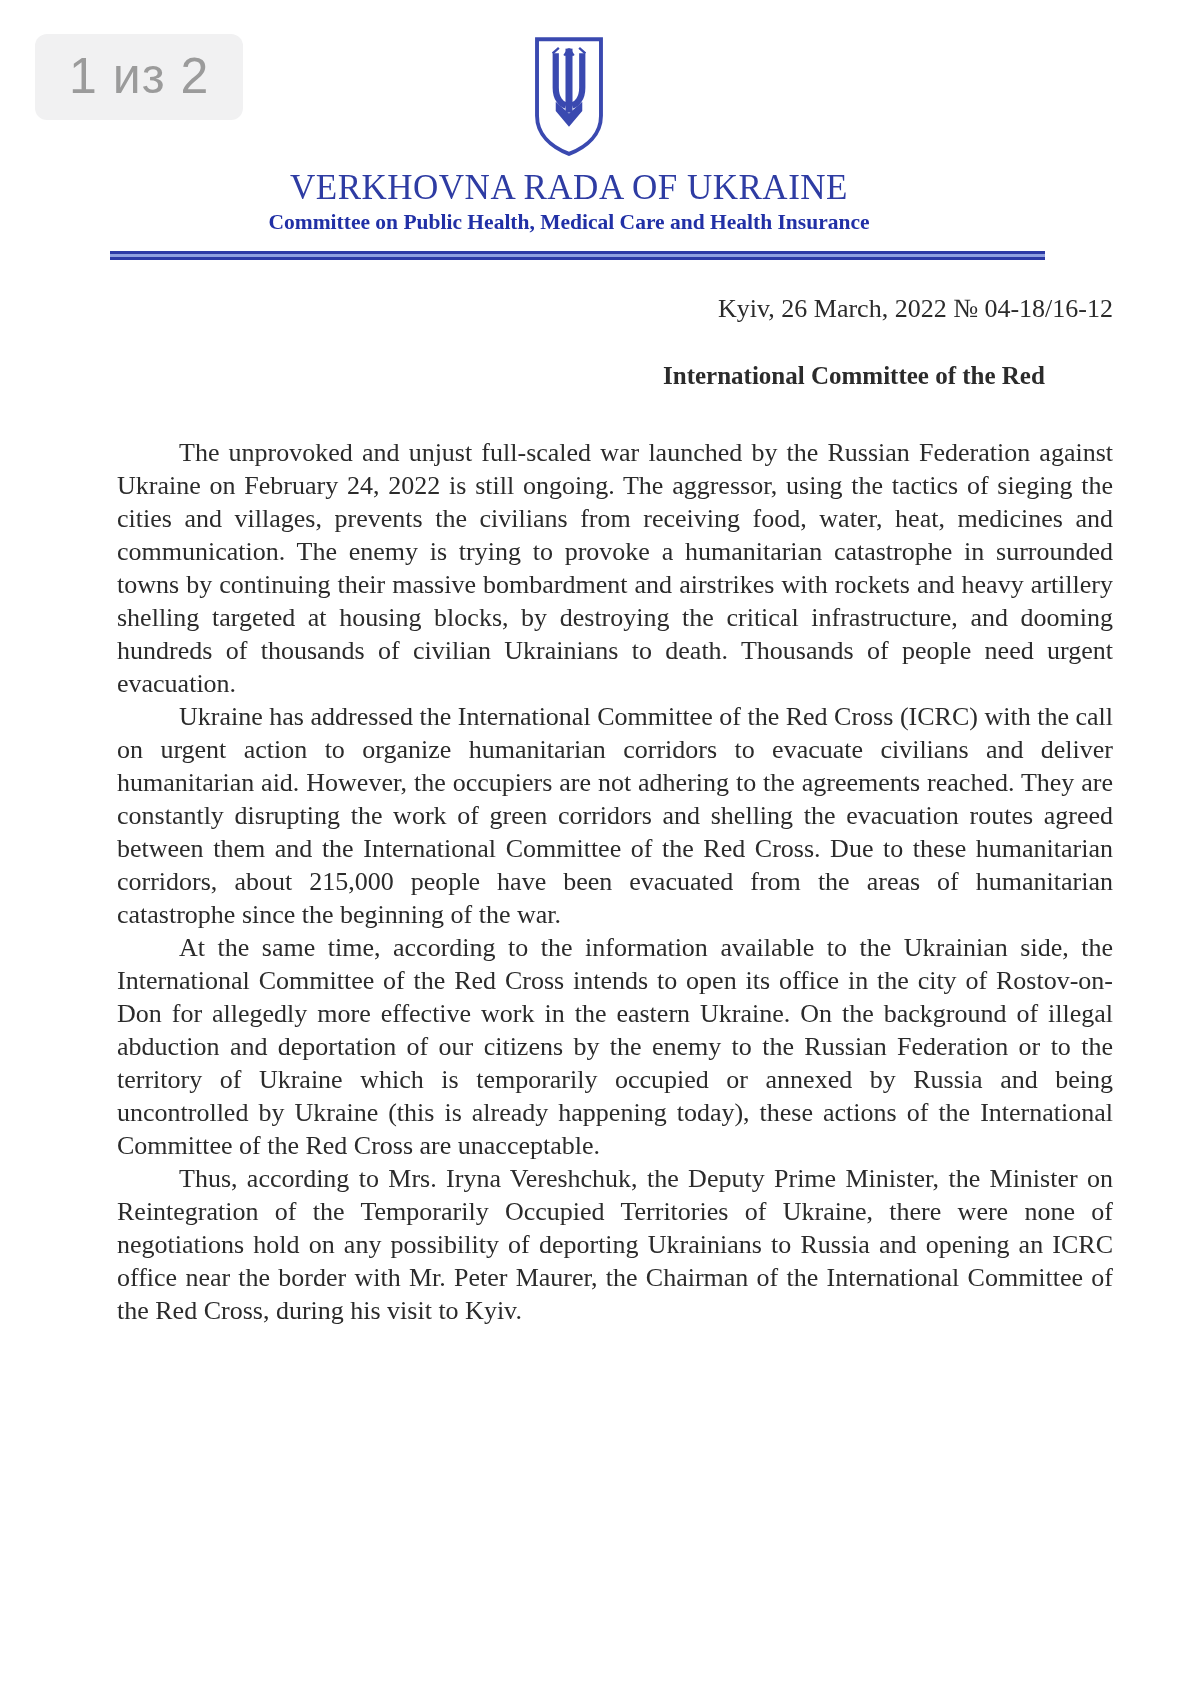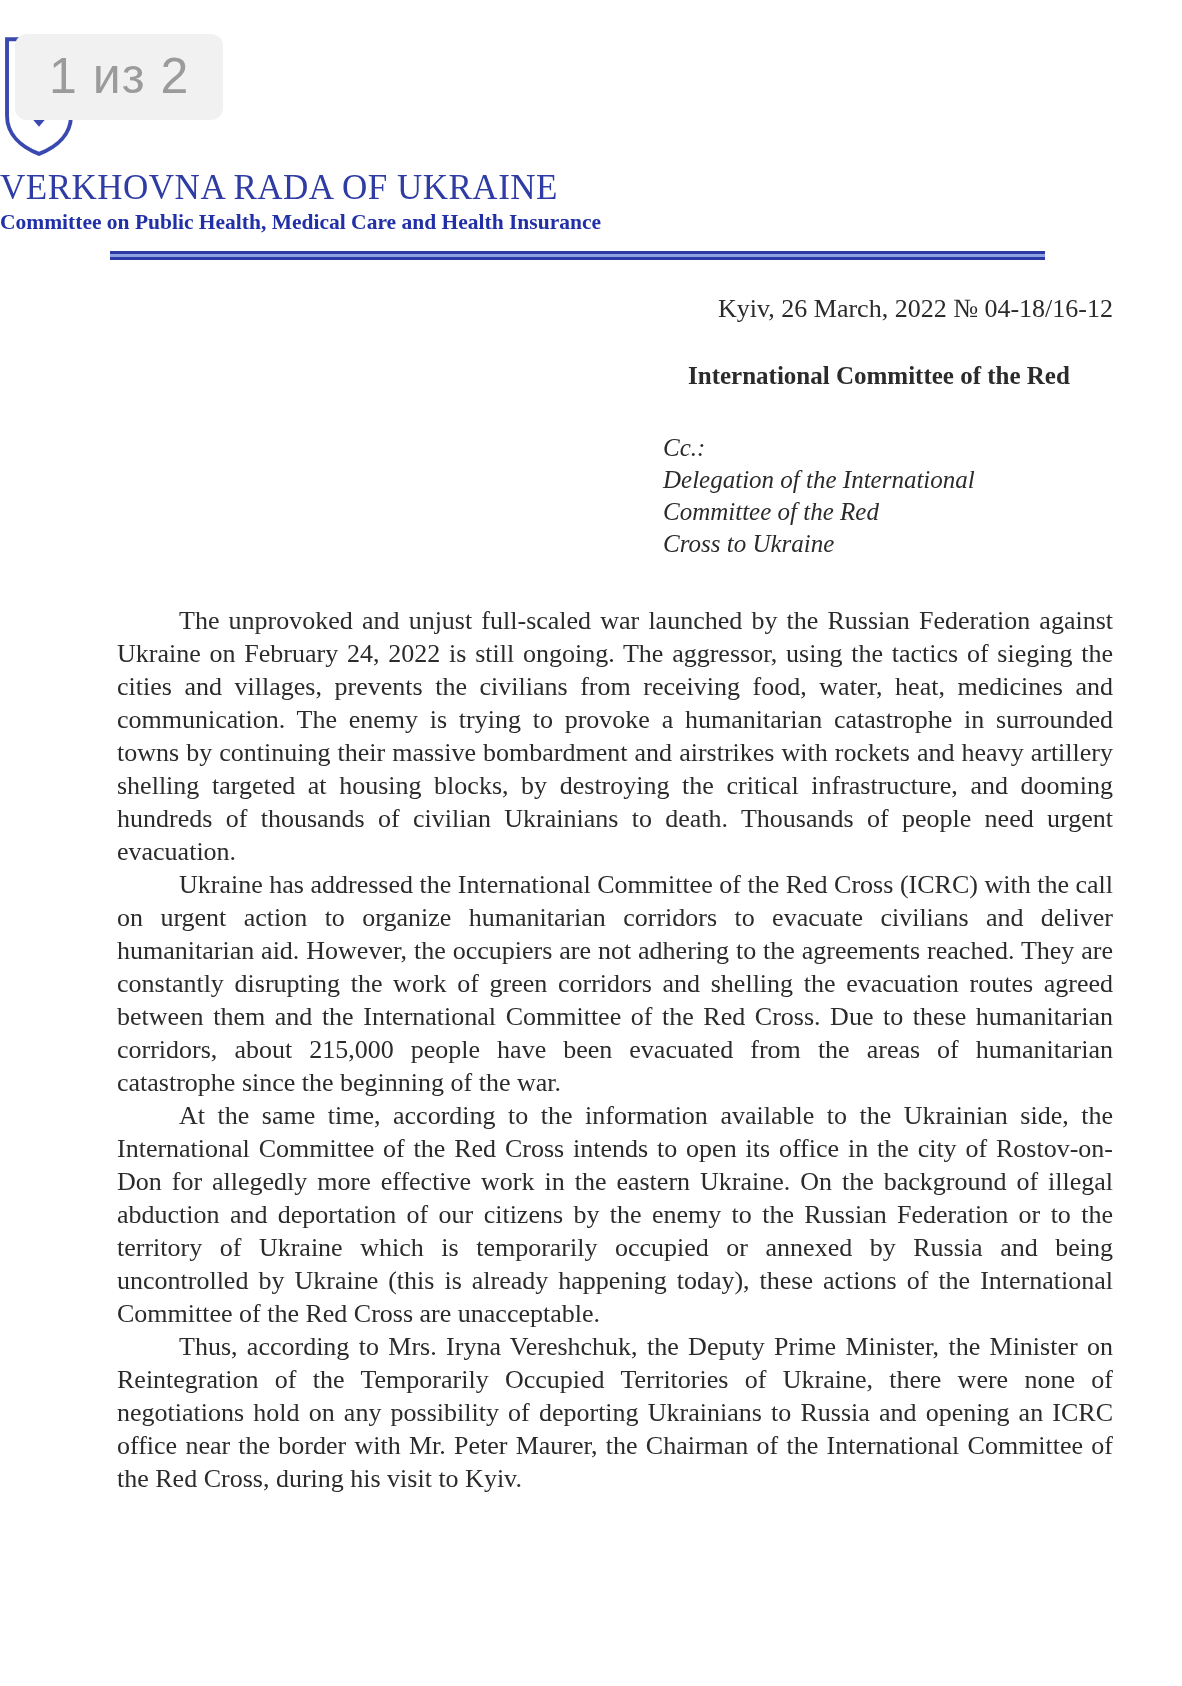--- a/index.html
+++ b/index.html
@@ -7,32 +7,33 @@
     width: 1182px;
     height: 1686px;
     background: #ffffff;
     position: relative;
     overflow: hidden;
     font-family: "Liberation Serif", serif;
     color: #2b2b2b;
   }
   .page-badge {
     position: absolute;
-    left: 15px;
+    left: 35px;
     top: 34px;
     background: #f1f1f2;
     color: #9b9b9b;
     font-family: "Liberation Sans", sans-serif;
     font-size: 50px;
     line-height: 1;
     padding: 17px 34px 19px 34px;
     border-radius: 12px;
     letter-spacing: 1px;
   }
   .letterhead {
+    text-align: center;
     padding-top: 36px;
     padding-right: 44px;
   }
   .emblem-wrap { line-height: 0; }
   .emblem-wrap svg { display: inline-block; }
   .org-title {
     color: #2e3ca3;
     font-size: 35px;
     font-weight: normal;
     margin: 10px 0 0 0;
@@ -64,21 +65,21 @@
     font-size: 26px;
     text-align: right;
   }
   .addressee-block {
     margin-top: 36px;
     margin-left: 546px;
     font-weight: bold;
     font-size: 25px;
     line-height: 32px;
   }
-  .addressee-block .line { white-space: nowrap; margin-left: 25px; }
+  .addressee-block .line { white-space: nowrap; }
   .cc-block {
     margin-top: 40px;
     margin-left: 546px;
     font-style: italic;
     font-size: 25px;
     line-height: 32px;
   }
   .cc-block .line { white-space: nowrap; }
   .letter-body {
     margin-top: 44px;
@@ -114,26 +115,20 @@
   <div class="header-rule"></div>
 </header>
 
 <main class="content">
   <div class="dateline">Kyiv, 26 March, 2022 № 04-18/16-12</div>
 
   <div class="addressee-block">
     <div class="line">International Committee of the Red</div>
   </div>
 
-  <div class="cc-block">
-    <div class="line">Cc.:</div>
-    <div class="line">Delegation of the International</div>
-    <div class="line">Committee of the Red</div>
-    <div class="line">Cross to Ukraine</div>
-  </div>
 
   <div class="letter-body">
     <p>The unprovoked and unjust full-scaled war launched by the Russian Federation against Ukraine on February 24, 2022 is still ongoing. The aggressor, using the tactics of sieging the cities and villages, prevents the civilians from receiving food, water, heat, medicines and communication. The enemy is trying to provoke a humanitarian catastrophe in surrounded towns by continuing their massive bombardment and airstrikes with rockets and heavy artillery shelling targeted at housing blocks, by destroying the critical infrastructure, and dooming hundreds of thousands of civilian Ukrainians to death. Thousands of people need urgent evacuation.</p>
     <p>Ukraine has addressed the International Committee of the Red Cross (ICRC) with the call on urgent action to organize humanitarian corridors to evacuate civilians and deliver humanitarian aid. However, the occupiers are not adhering to the agreements reached. They are constantly disrupting the work of green corridors and shelling the evacuation routes agreed between them and the International Committee of the Red Cross. Due to these humanitarian corridors, about 215,000 people have been evacuated from the areas of humanitarian catastrophe since the beginning of the war.</p>
     <p>At the same time, according to the information available to the Ukrainian side, the International Committee of the Red Cross intends to open its office in the city of Rostov-on-Don for allegedly more effective work in the eastern Ukraine. On the background of illegal abduction and deportation of our citizens by the enemy to the Russian Federation or to the territory of Ukraine which is temporarily occupied or annexed by Russia and being uncontrolled by Ukraine (this is already happening today), these actions of the International Committee of the Red Cross are unacceptable.</p>
     <p>Thus, according to Mrs. Iryna Vereshchuk, the Deputy Prime Minister, the Minister on Reintegration of the Temporarily Occupied Territories of Ukraine, there were none of negotiations hold on any possibility of deporting Ukrainians to Russia and opening an ICRC office near the border with Mr. Peter Maurer, the Chairman of the International Committee of the Red Cross, during his visit to Kyiv.</p>
   </div>
 </main>
 
 </body></html>

